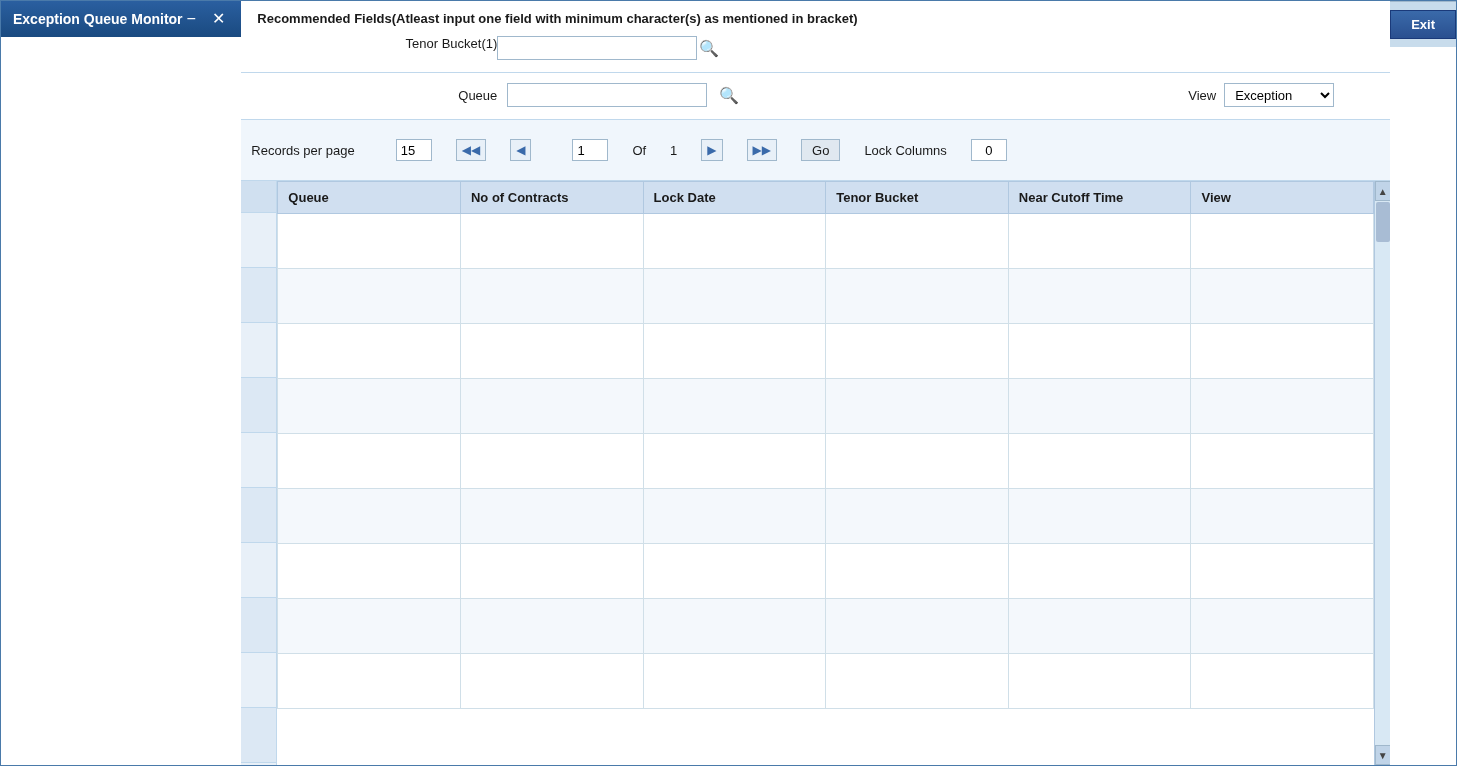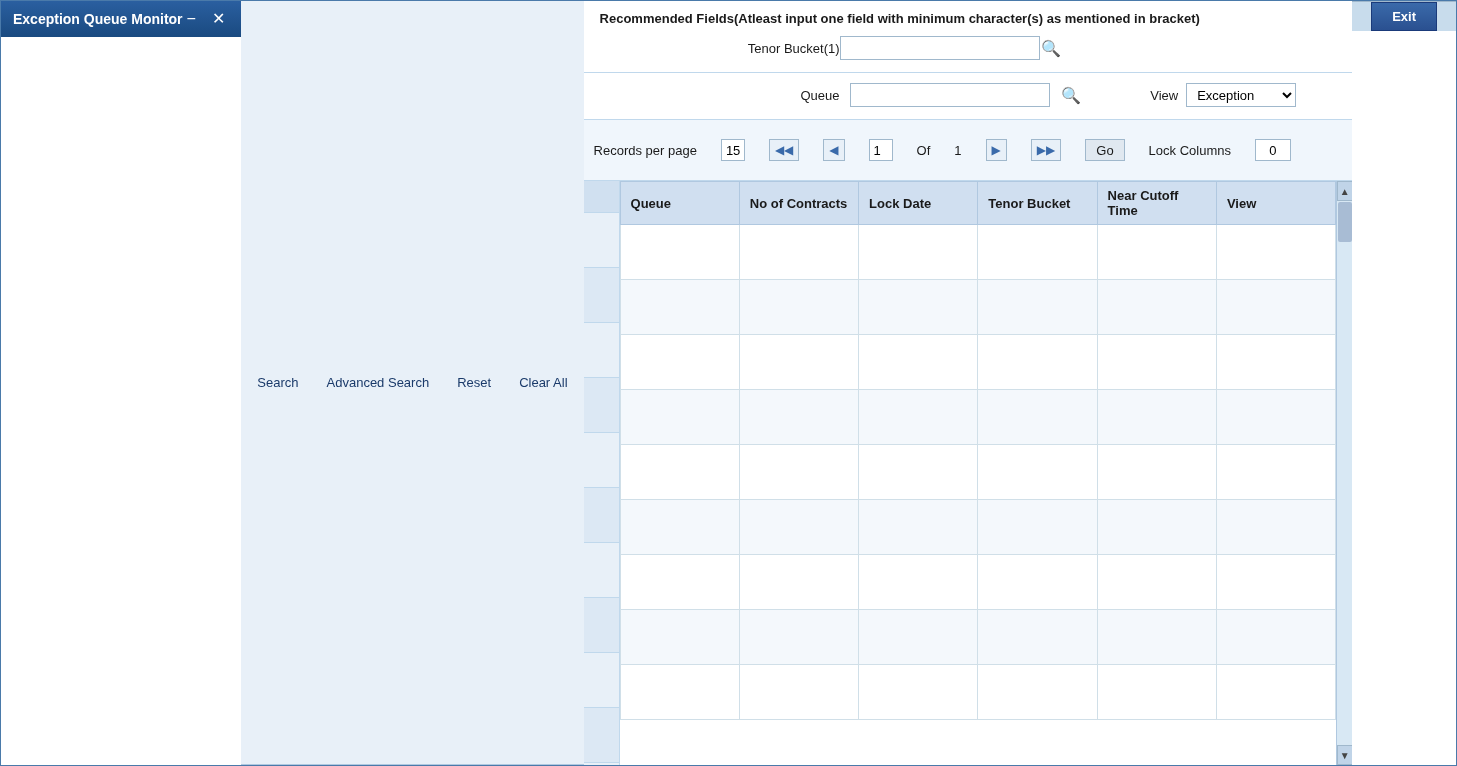--- a/index.html
+++ b/index.html
@@ -76,21 +76,20 @@
       border-bottom: 1px solid #c0d8ec;
     }
     .section-heading {
       font-weight: bold;
       font-size: 13px;
       color: #1a1a1a;
       margin-bottom: 10px;
     }
     .field-row {
       display: flex;
-      align-items: center;
       padding-left: 120px;
     }
     .field-label {
       color: #1a1a1a;
       font-size: 13px;
       min-width: 120px;
       text-align: right;
     }
     .field-input {
       border: 1px solid #a0b8cc;
@@ -154,22 +153,23 @@
       flex-shrink: 0;
     }
     .pagination-label {
       font-size: 13px;
       color: #1a1a1a;
     }
     .pagination-input {
       border: 1px solid #a0b8cc;
       padding: 2px 4px;
       font-size: 13px;
-      width: 24px;
+      width: 36px;
       height: 22px;
+      margin-left: 17px;
     }
     .pagination-nav-btn {
       background: none;
       border: 1px solid #a0b8cc;
       background: #e8f0f8;
       cursor: pointer;
       font-size: 12px;
       padding: 2px 5px;
       height: 22px;
       color: #3a6aaa;
@@ -286,25 +286,24 @@
       width: 14px;
       height: 40px;
       background: #a8bcd4;
       margin: 1px;
       border-radius: 2px;
     }
 
     .footer {
       background: #c8dcec;
       border-top: 1px solid #a0b8cc;
-      padding: 8px 19px;
+      padding: 8px 0;
       display: flex;
       justify-content: flex-end;
-      align-items: center;
-      height: 30px;
+      height: 46px;
       flex-shrink: 0;
     }
     .exit-btn {
       background: linear-gradient(to bottom, #3a6aaa, #2a5090);
       color: white;
       border: 1px solid #1a3a7a;
       padding: 6px 20px;
       font-size: 13px;
       cursor: pointer;
       font-weight: bold;
@@ -316,26 +315,20 @@
 <div class="window">
 
   <div class="title-bar">
     <span class="title-bar-title">Exception Queue Monitor</span>
     <div class="title-bar-controls">
       <button class="title-bar-btn">−</button>
       <button class="title-bar-btn">✕</button>
     </div>
   </div>
 
-  <div class="toolbar">
-    <button class="toolbar-btn">Search</button>
-    <button class="toolbar-btn">Advanced Search</button>
-    <button class="toolbar-btn">Reset</button>
-    <button class="toolbar-btn">Clear All</button>
-  </div>
 
   <div class="content-area">
 
     <div class="recommended-section">
       <div class="section-heading">Recommended Fields(Atleast input one field with minimum character(s) as mentioned in bracket)</div>
       <div class="field-row">
         <span class="field-label">Tenor Bucket(1)</span>
         <input type="text" class="field-input" value="" style="">
         <button class="search-icon-btn">🔍</button>
       </div>

